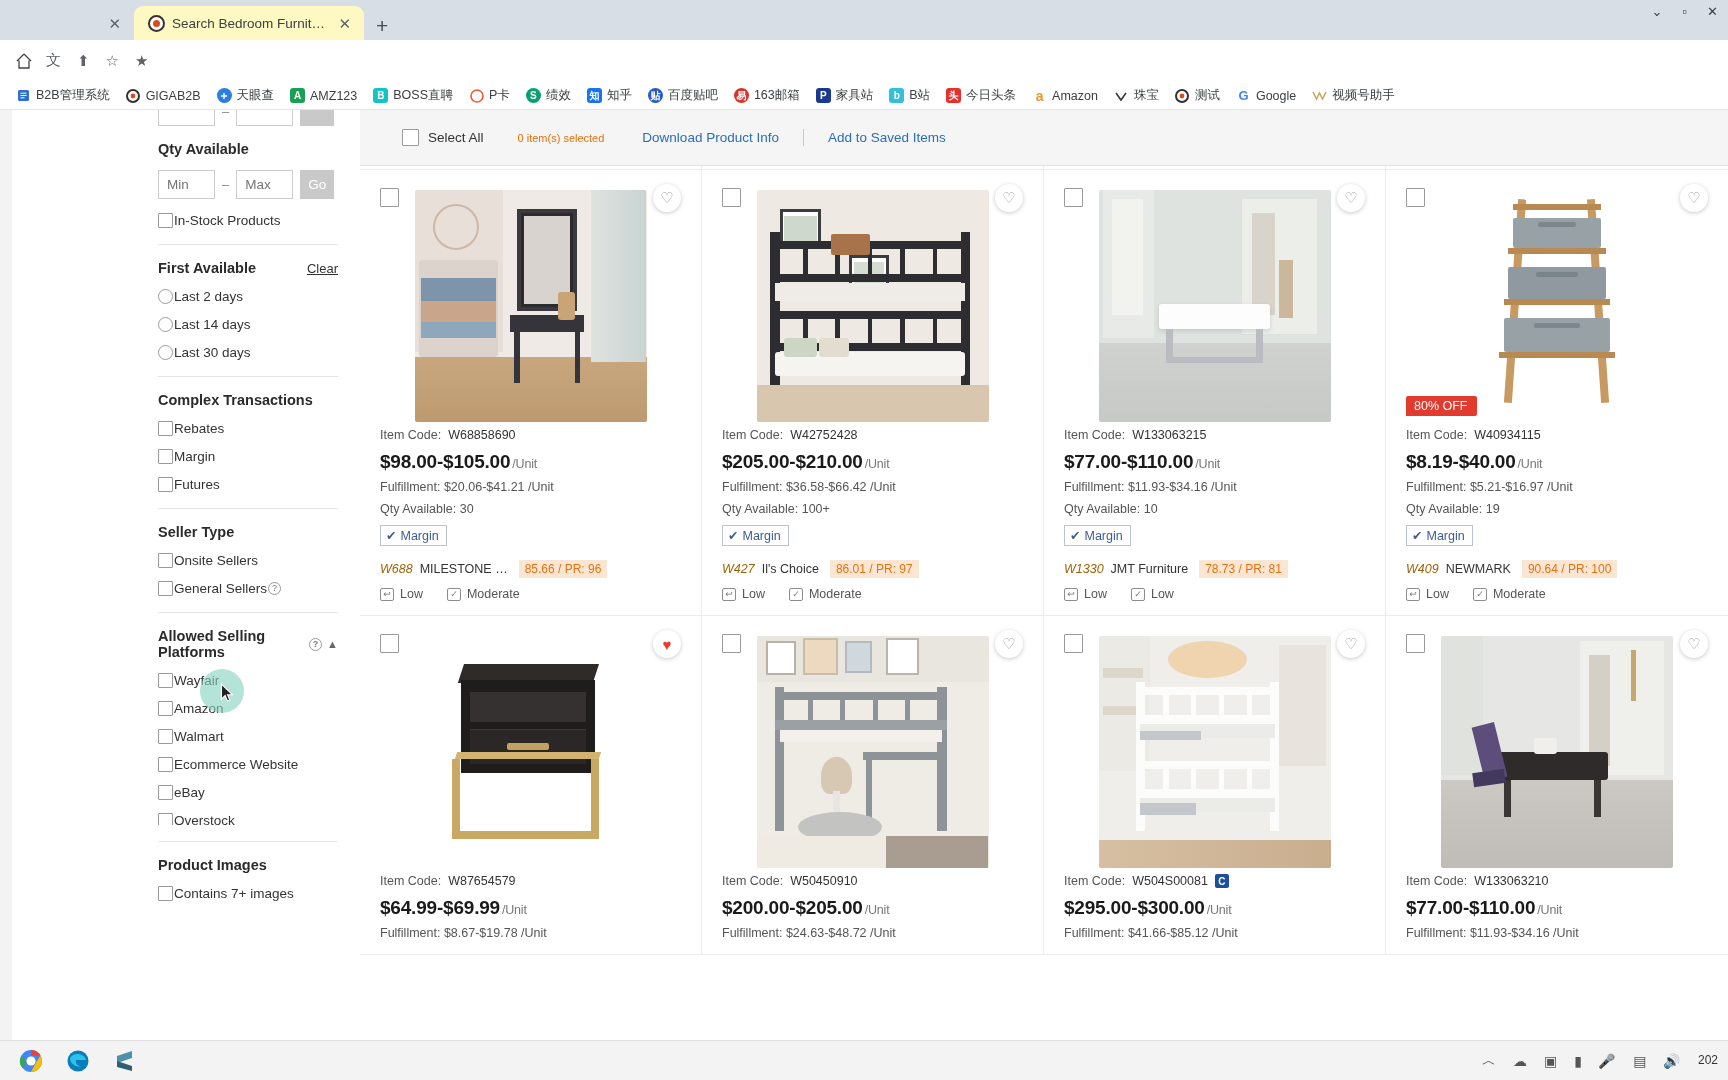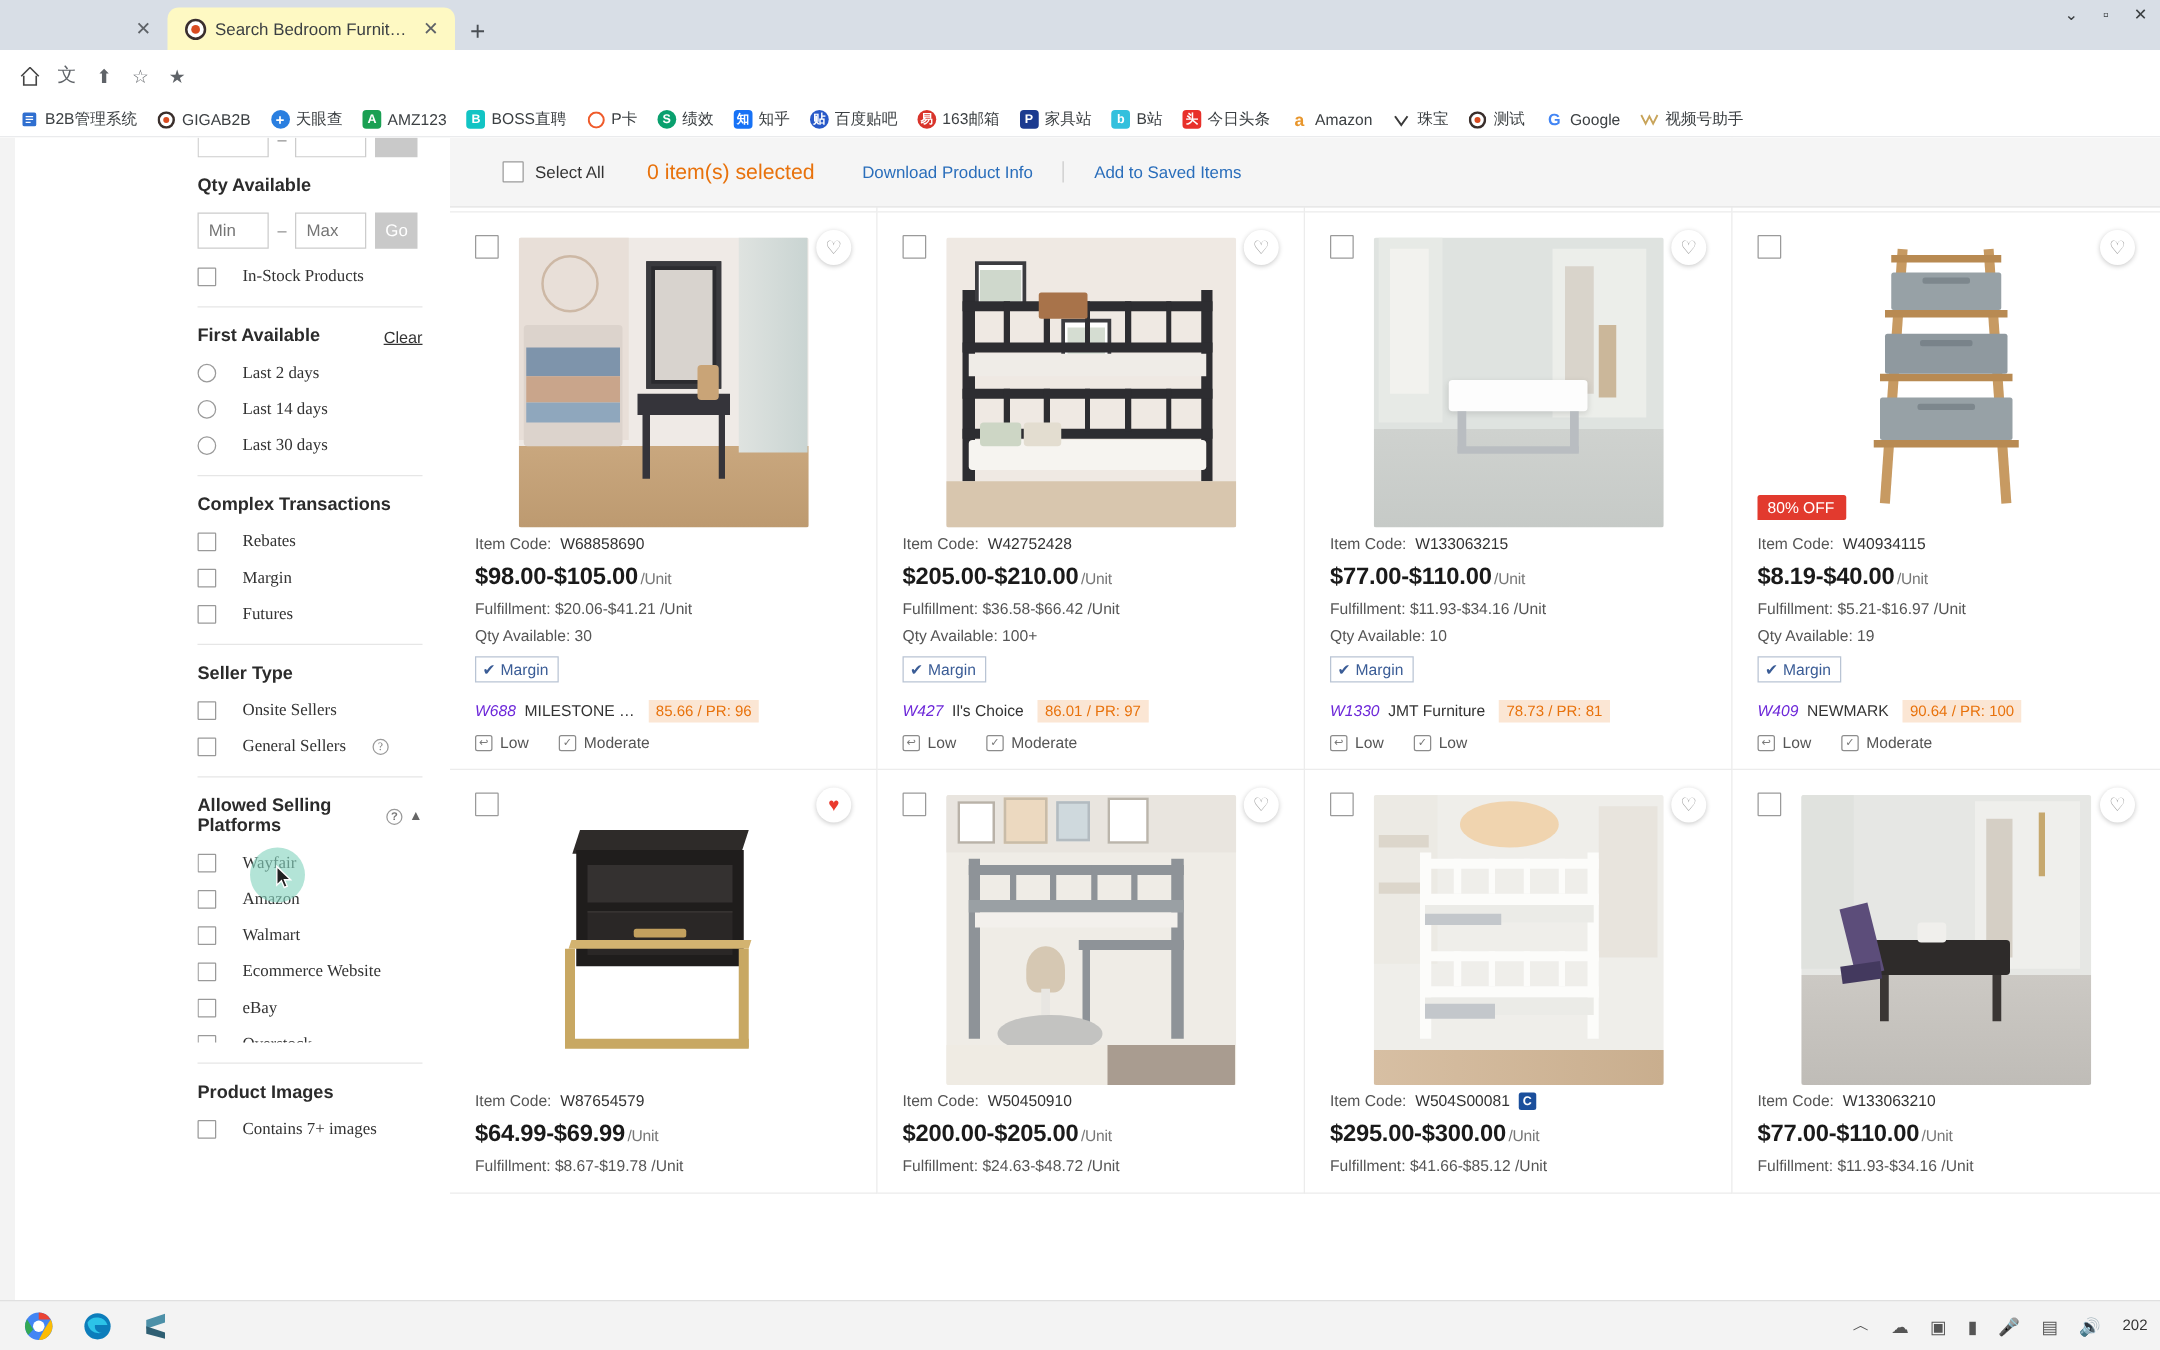--- a/index.html
+++ b/index.html
@@ -100,21 +100,21 @@
   .qrow { display:flex; align-items:center; gap:7px; margin-bottom:14px; }
   .qinput {
     width:57px; height:29px; border:1px solid #ccc; background:#fff;
     font-size:13.5px; color:#9b9b9b; padding:0 8px; font-family:inherit;
   }
   .dash { color:#888; }
   .gobtn {
     width:34px; height:29px; background:#c9c9c9; color:#fff; border:none;
     font-size:13.5px; font-family:inherit; cursor:pointer;
   }
-  .copt { display:flex; align-items:center; gap:21px; margin-bottom:13px; font-size:13.5px; color:#333;font-family:Liberation Serif, serif; }
+  .copt { display:flex; align-items:center; gap:1px; margin-bottom:13px; font-size:13.5px; color:#333; }
   .copt:last-child { margin-bottom:0; }
   .cbox { width:15px; height:15px; border:1.4px solid #9a9a9a; background:#fff; flex:none; border-radius:1px;}
   .radio { width:15px; height:15px; border:1.4px solid #9a9a9a; background:#fff; flex:none; border-radius:50%;}
   .qmark {
     width:13px;height:13px;border:1px solid #9a9a9a;border-radius:50%;
     font-size:9px; color:#777; display:inline-flex; align-items:center; justify-content:center;
     flex:none; line-height:1;
   }
   .chev { margin-left:auto; color:#666; font-size:11px; }
   .plat-wrap { position:relative; max-height:152px; overflow:hidden; }
@@ -126,21 +126,21 @@
 
   
   .main { flex:1; position:relative; background:#fff; overflow:hidden; }
 
   .toolbar {
     position:absolute; top:0; left:0; right:0; height:56px; background:#f5f5f5;
     display:flex; align-items:center; gap:0; padding:0 0 0 42px; z-index:30;
     border-bottom:1px solid #e3e3e3;
   }
   .tb-sel { display:flex; align-items:center; gap:9px; font-size:13.5px; color:#333; }
-  .tb-count { color:#e8720c; font-size:17px; margin-left:34px; }
+  .tb-count { color:#e8720c; font-size:11px; margin-left:34px; }
   .tb-count b { font-weight:normal; }
   .tb-link { color:#2a6ebb; font-size:13.5px; margin-left:38px; cursor:pointer;}
   .tb-divider { width:1px; height:17px; background:#c9c9c9; margin-left:24px; }
   .tb-search { margin-left:46px; display:flex; align-items:center; }
   .tb-search input {
     width:452px; height:33px; border:1.5px solid #1c4f8b; border-right:none;
     padding:0 12px; font-size:13.5px; color:#9a9a9a; font-family:inherit; outline:none;
   }
   .tb-search button {
     width:62px; height:33px; background:#1c4f8b; border:none; cursor:pointer;
@@ -189,21 +189,21 @@
   }
   .price { margin-top:9px; font-size:19px; font-weight:bold; color:#1a1a1a; letter-spacing:-.2px;}
   .price .unit { font-size:12.5px; font-weight:normal; color:#777; margin-left:2px;}
   .fulfil { font-size:12.5px; color:#555; margin-top:7px; }
   .qtyav { font-size:12.5px; color:#555; margin-top:8px; }
   .mtag {
     display:inline-flex; align-items:center; gap:4px; margin-top:9px;
     border:1px solid #b9c4d4; color:#3a5c96; font-size:12.5px; padding:2px 7px 2px 5px;
   }
   .seller-row { display:flex; align-items:center; gap:7px; margin-top:14px; font-size:12.5px; }
-  .s-code { font-style:italic; color:#6d28d9; }
+  .s-code { font-style:italic; color:#a16207; }
   .s-name { color:#333; }
   .s-score { background:#fbe6d4; color:#e8720c; padding:2px 6px; font-size:12px; margin-left:4px; white-space:nowrap;}
   .flags { display:flex; gap:24px; margin-top:9px; font-size:12.5px; color:#555; }
 
   .sq-ico {
     width:14px; height:13px; border:1.2px solid #8c8c8c; border-radius:2px;
     display:inline-flex; align-items:center; justify-content:center;
     font-size:9px; color:#7a7a7a; flex:none; line-height:1;
   }
 

